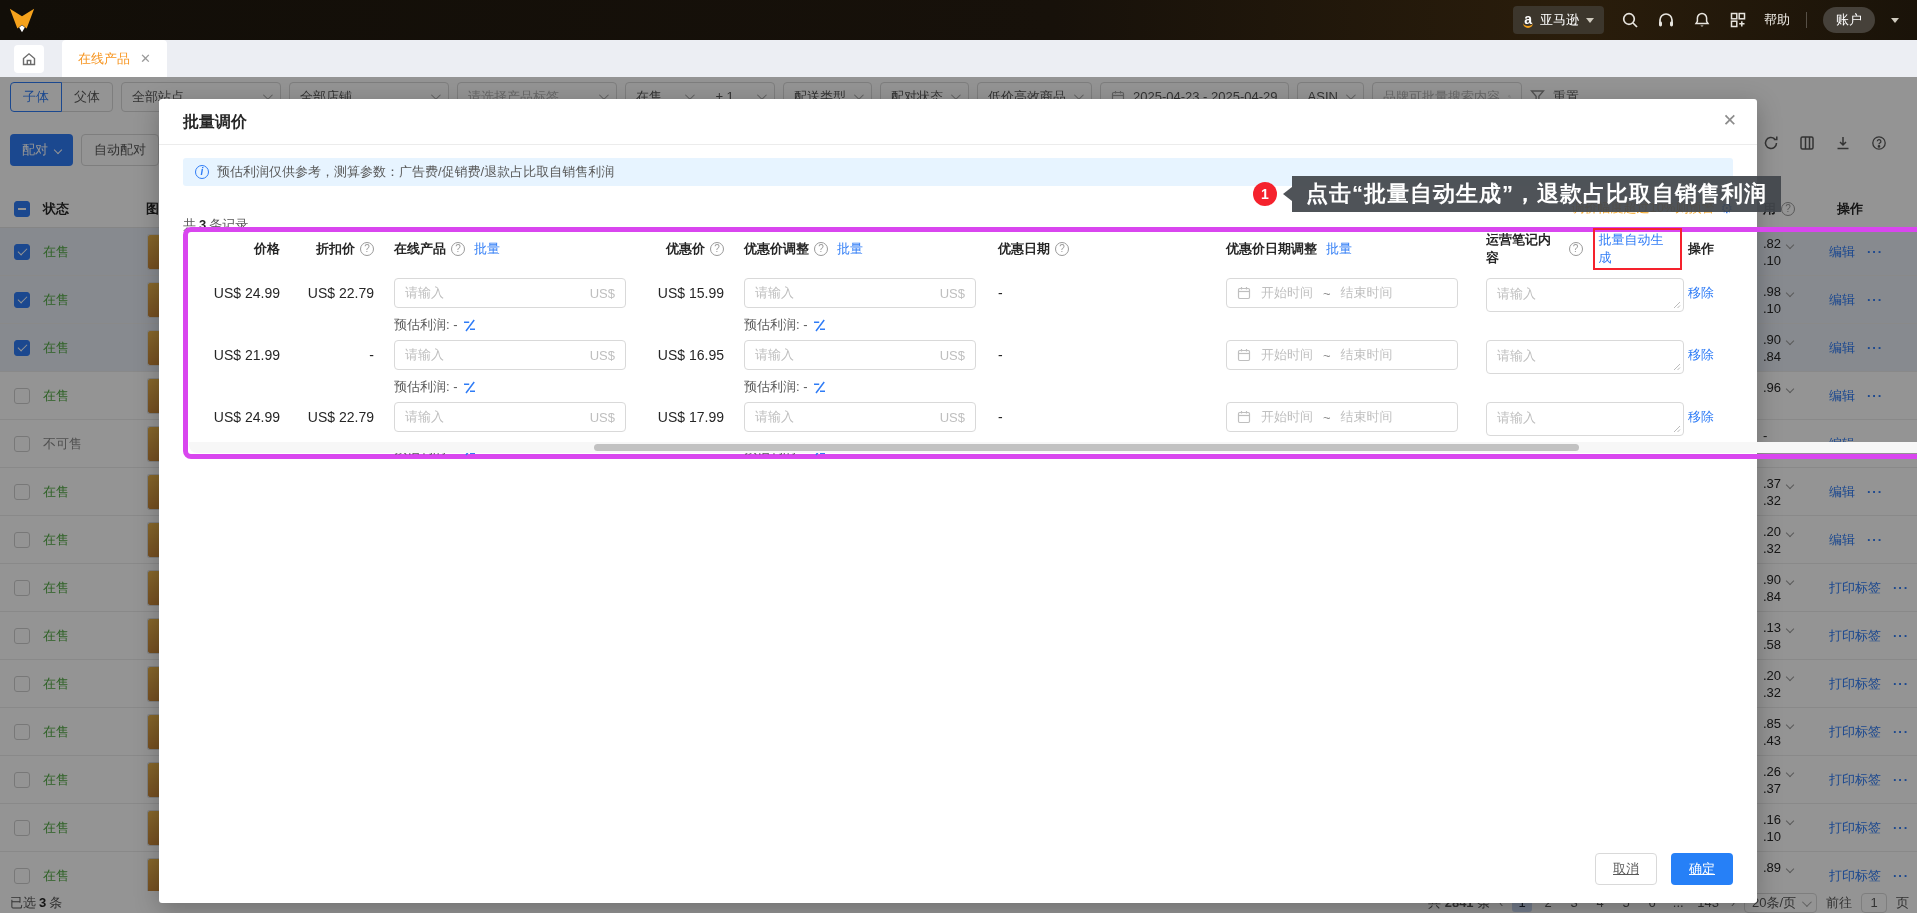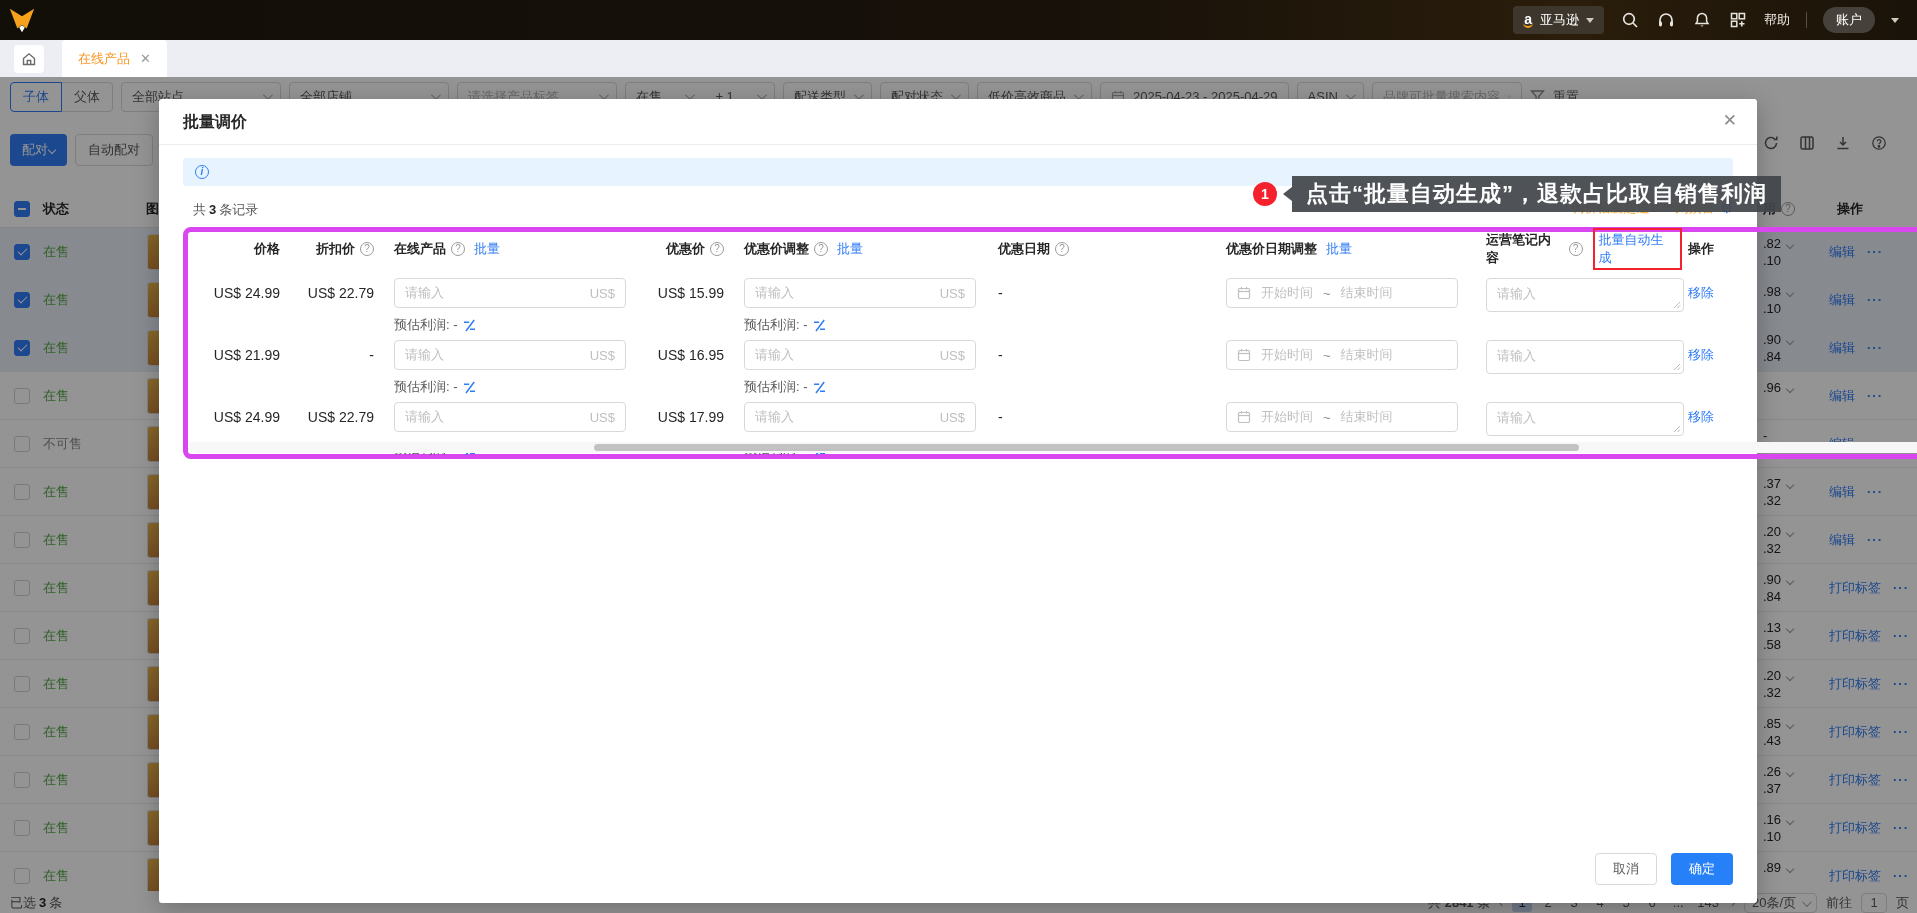--- a/index.html
+++ b/index.html
@@ -50,21 +50,21 @@
   .chip { height:30px; border:1px solid #d9d9d9; border-radius:4px; background:#fff; color:#595959;
     display:flex; align-items:center; gap:8px; padding:0 10px; white-space:nowrap; }
   .chip .ph-txt { color:#b3b3b3; }
   .chev { width:7px; height:7px; border-right:1.4px solid #a6a6a6; border-bottom:1.4px solid #a6a6a6;
     transform:rotate(45deg) translateY(-2px); flex:0 0 auto; }
   .chip-w1 { width:160px; justify-content:space-between; }
   .chip-w2 { width:150px; justify-content:space-between; }
 
   .toolbar { position:absolute; left:0; top:48px; width:1917px; height:50px; }
   .btn-primary { background:#2f7cf6; color:#fff; border:none; border-radius:4px; height:32px;
-    padding:0 12px; font-size:13px; display:inline-flex; align-items:center; gap:1px; }
+    padding:0 12px; font-size:13px; display:inline-flex; align-items:center; gap:7px; }
   .btn-plain { background:#fff; color:#595959; border:1px solid #d9d9d9; border-radius:4px; height:32px;
     padding:0 12px; font-size:13px; display:inline-flex; align-items:center; }
   .chev-w { width:6px; height:6px; border-right:1.4px solid #fff; border-bottom:1.4px solid #fff; transform:rotate(45deg); }
   .tool-icons { position:absolute; right:30px; top:10px; display:flex; gap:20px; align-items:center; }
 
   
   .bg-thead { position:absolute; left:0; top:113px; width:1917px; height:38px; background:#fff;
     border-bottom:1px solid #e6e6e6; font-weight:bold; color:#262626; }
   .bg-thead .cb, .bg-row .cb { position:absolute; left:14px; top:50%; margin-top:-8px; }
   .col-status { position:absolute; left:43px; top:0; line-height:38px; }
@@ -108,21 +108,21 @@
   .overlay { position:absolute; left:0; top:77px; width:1917px; height:836px; background:rgba(0,0,0,.42); z-index:10; }
   .modal { position:absolute; left:159px; top:99px; width:1598px; height:804px; background:#fff;
     border-radius:3px; z-index:20; box-shadow:0 6px 24px rgba(0,0,0,.25); }
   .m-title { position:absolute; left:24px; top:13px; font-size:16px; font-weight:bold; color:#262626; }
   .m-close { position:absolute; right:20px; top:11px; font-size:17px; color:#8c8c8c; }
   .m-divider { position:absolute; left:0; top:45px; width:100%; height:1px; background:#ececec; }
   .m-info { position:absolute; left:24px; top:59px; width:1550px; height:28px; background:#e7f4ff;
     border-radius:3px; display:flex; align-items:center; gap:8px; padding:0 12px; color:#595959; }
   .i-ic { width:14px; height:14px; border:1px solid #2f7cf6; border-radius:50%; color:#2f7cf6;
     font-size:10px; line-height:12px; text-align:center; font-style:italic; font-weight:bold; flex:0 0 auto; }
-  .m-count { position:absolute; left:24px; top:102px; color:#595959;margin-left:10px; }
+  .m-count { position:absolute; left:24px; top:117px; color:#595959; }
   .m-count b { color:#262626; margin:0 3px; }
   .m-warn { position:absolute; right:24px; top:100px; color:#f5a623; display:flex; gap:6px; align-items:center; }
   .gear { color:#2f7cf6; font-size:14px; }
 
   .m-table { position:absolute; left:24px; top:128px; width:1772px; height:232px;
     border:5px solid #d946ef; border-radius:8px; }
   .m-hrow { display:flex; height:34px; align-items:center; font-weight:bold; color:#262626; }
   .m-row { display:flex; height:62px; }
   .mc { flex:0 0 auto; }
   .c1{width:100px; text-align:right; padding-right:8px;}
@@ -151,21 +151,21 @@
     align-items:center; gap:10px; padding:0 10px; background:#fff; color:#bfbfbf; }
   .datebox .sep { color:#8c8c8c; }
   .notebox { position:relative; width:198px; height:34px; border:1px solid #d9d9d9; border-radius:4px;
     background:#fff; padding:6px 10px; color:#bfbfbf; }
   .notebox svg { position:absolute; right:2px; bottom:2px; }
   .m-scroll { position:absolute; left:1px; right:1px; bottom:1px; height:11px; background:#f7f7f7;
     border-radius:0 0 8px 8px; }
   .m-thumb { position:absolute; left:23%; width:56%; top:2px; height:7px; background:#c2c2c2; border-radius:4px; }
   .m-footer { position:absolute; right:24px; bottom:18px; display:flex; gap:14px; }
   .m-btn { height:32px; min-width:62px; border-radius:4px; font-size:13px; display:flex;
-    align-items:center; justify-content:center; padding:0 6px; }
+    align-items:center; justify-content:center; padding:0 6px;text-decoration:underline; }
   .m-btn.cancel { background:#fff; border:1px solid #d9d9d9; color:#595959; }
   .m-btn.ok { background:#2680f7; border:none; color:#fff; }
 
   
   .tip-wrap { position:absolute; left:1253px; top:176px; z-index:30; display:flex; align-items:center; }
   .tip-badge { width:24px; height:24px; border-radius:50%; background:#f5222d; color:#fff; font-size:14px;
     font-weight:bold; display:flex; align-items:center; justify-content:center; flex:0 0 auto; }
   .tip-arrow { width:0; height:0; border-top:7px solid transparent; border-bottom:7px solid transparent;
     border-right:9px solid rgba(66,70,75,.93); margin-left:6px; }
   .tip-box { background:rgba(66,70,75,.93); color:#fff; font-size:22px; font-weight:bold;
@@ -618,20 +618,21 @@
 
   <div class="overlay"></div>
 
   <div class="modal">
     <div class="m-title">批量调价</div>
     <span class="m-close">✕</span>
     <div class="m-divider"></div>
 
     <div class="m-info">
       <span class="i-ic">i</span>
+      <span>预估利润仅供参考，测算参数：广告费/促销费/退款占比取自销售利润</span>
     </div>
 
     <div class="m-count">
       <span>共</span><b>3</b><span>条记录</span>
     </div>
     <div class="m-warn">
       <span>调价幅度超过10%则预警</span>
       <span class="gear">⚙</span>
     </div>
 

